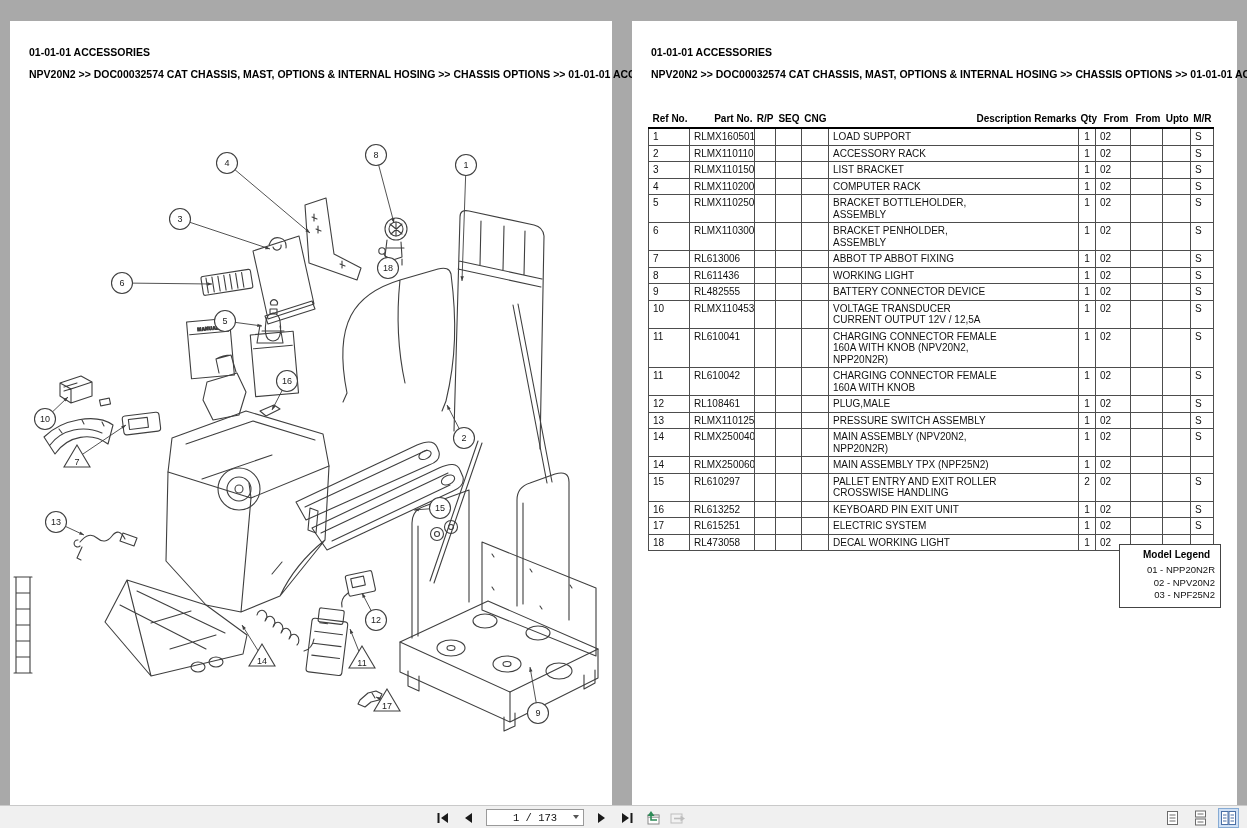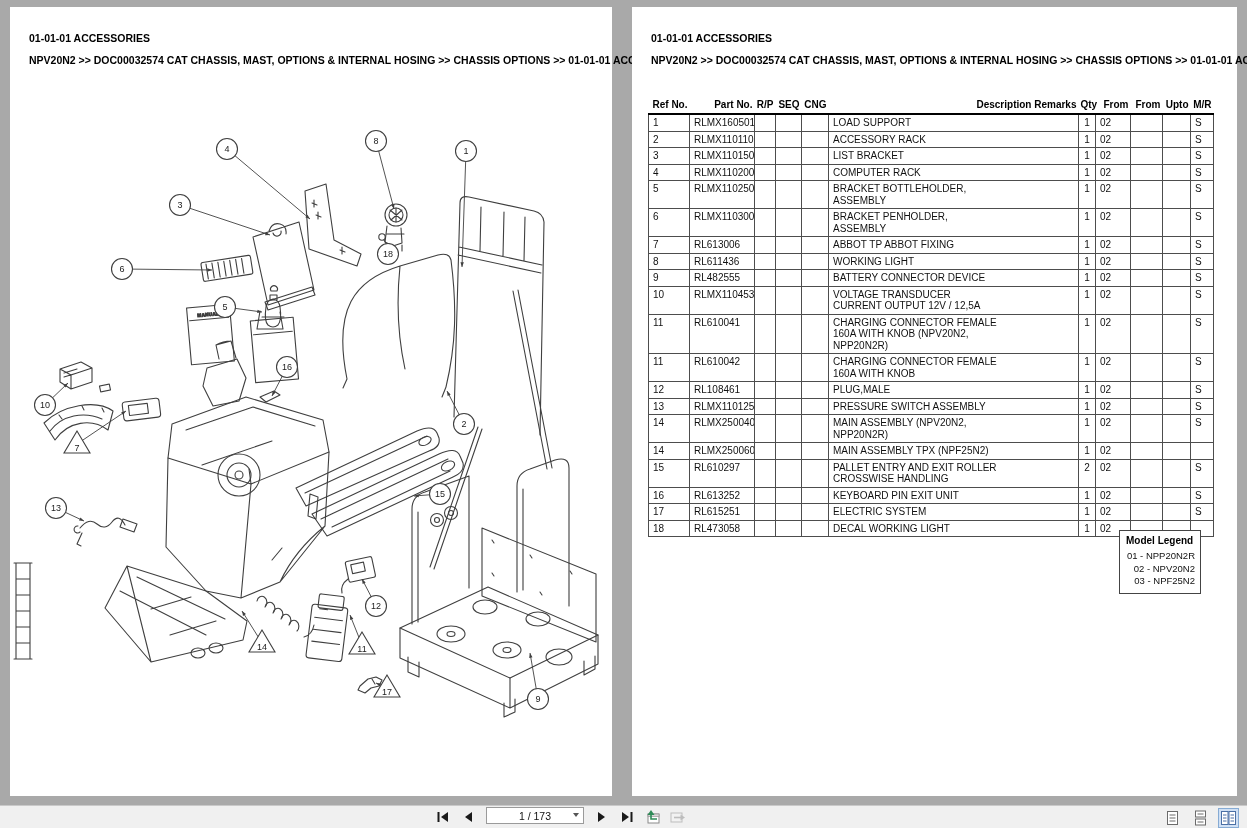--- a/index.html
+++ b/index.html
@@ -1,42 +1,42 @@
 <!DOCTYPE html>
 <html><head>
 <meta charset="utf-8">
 <style>
   * { margin:0; padding:0; box-sizing:border-box; }
   body { font-family:"Liberation Sans", sans-serif; }
   .stage { position:relative; width:1247px; height:828px; background:#a9a9a9; overflow:hidden; }
-  .page { position:absolute; top:7px; height:789px; background:#ffffff; }
+  .page { position:absolute; top:21px; height:789px; background:#ffffff; }
   .page-left { left:10px; width:602px; }
   .page-right { left:632px; width:605px; }
   .pg-title { position:absolute; left:19px; top:25px; font-size:10.5px; font-weight:bold; color:#000; white-space:nowrap; }
   .pg-breadcrumb { position:absolute; left:19px; top:47px; font-size:10.5px; font-weight:bold; color:#000; white-space:nowrap; }
   .diagram-svg { position:absolute; left:0; top:0; }
   .art { stroke:#3f3f3f; fill:none; stroke-width:1.1; stroke-linejoin:round; stroke-linecap:round; }
   .leader { stroke:#3f3f3f; stroke-width:0.9; }
   .callout-shape { fill:#ffffff; stroke:#3f3f3f; stroke-width:1.1; }
   .callout-num { font-family:"Liberation Sans", sans-serif; font-size:9px; fill:#222; text-anchor:middle; }
   .manual-label { font-family:"Liberation Sans", sans-serif; font-size:4.6px; font-weight:bold; fill:#333; text-anchor:middle; letter-spacing:.3px; }
 
   
   .parts-table { position:absolute; left:16px; top:90px; width:565px; border-collapse:collapse; table-layout:fixed; }
   .parts-table th { border:none; border-bottom:2px solid #000; font-size:10px; font-weight:bold; text-align:right; padding:2px 2px 3px 2px; white-space:nowrap; overflow:visible; color:#000; }
   .parts-table td { border:1px solid #4d4d4d; font-size:10px; color:#111; padding:2px 4px; vertical-align:top; line-height:11.5px; overflow:hidden; }
   .parts-table td.col-desc { white-space:pre-line; }
   .parts-table td.col-qty { text-align:center; padding:2px 1px; }
-  .legend-box { position:absolute; left:487px; top:523px; width:82px; border:1px solid #444; padding:4px 5px 5px 6px; background:#fff; }
+  .legend-box { position:absolute; left:487px; top:523px; width:102px; border:1px solid #444; padding:4px 5px 5px 23px; background:#fff; }
   .legend-title { font-size:10px; font-weight:bold; color:#000; margin-bottom:4px; }
   .legend-item { font-size:9.5px; color:#111; line-height:12.5px; white-space:nowrap;text-align:right; }
 
   
   .toolbar { position:absolute; left:0; bottom:0; width:1247px; height:23px; background:#f0f0f0; border-top:1px solid #c9c9c9; }
-  .nav-cluster { position:absolute; left:432px; top:1px; height:21px; display:flex; gap:3px; }
+  .nav-cluster { position:absolute; left:432px; top:1px; height:21px; display:flex; align-items:center; gap:3px;font-family:Liberation Mono, monospace; }
   .tb-btn { width:22px; height:19px; background:transparent; border:none; display:flex; align-items:center; justify-content:center; cursor:pointer; padding:0; }
   .page-box { position:relative; width:98px; height:17px; background:#fff; border:1px solid #9a9a9a; display:flex; align-items:center; justify-content:center; font-size:10.5px; color:#111; margin:0 4px; cursor:pointer; }
   .page-box .dd-arrow { position:absolute; right:4px; top:5px; width:0; height:0; border-left:3.5px solid transparent; border-right:3.5px solid transparent; border-top:4.5px solid #555; }
   .view-cluster { position:absolute; right:8px; top:1px; height:21px; display:flex; align-items:center; gap:7px; }
   .view-btn { width:21px; height:20px; background:transparent; border:1px solid transparent; display:flex; align-items:center; justify-content:center; cursor:pointer; padding:0; }
   .view-btn.selected { background:#cfe0f5; border:1px solid #86abd4; }
 </style>
 </head>
 <body>
 

